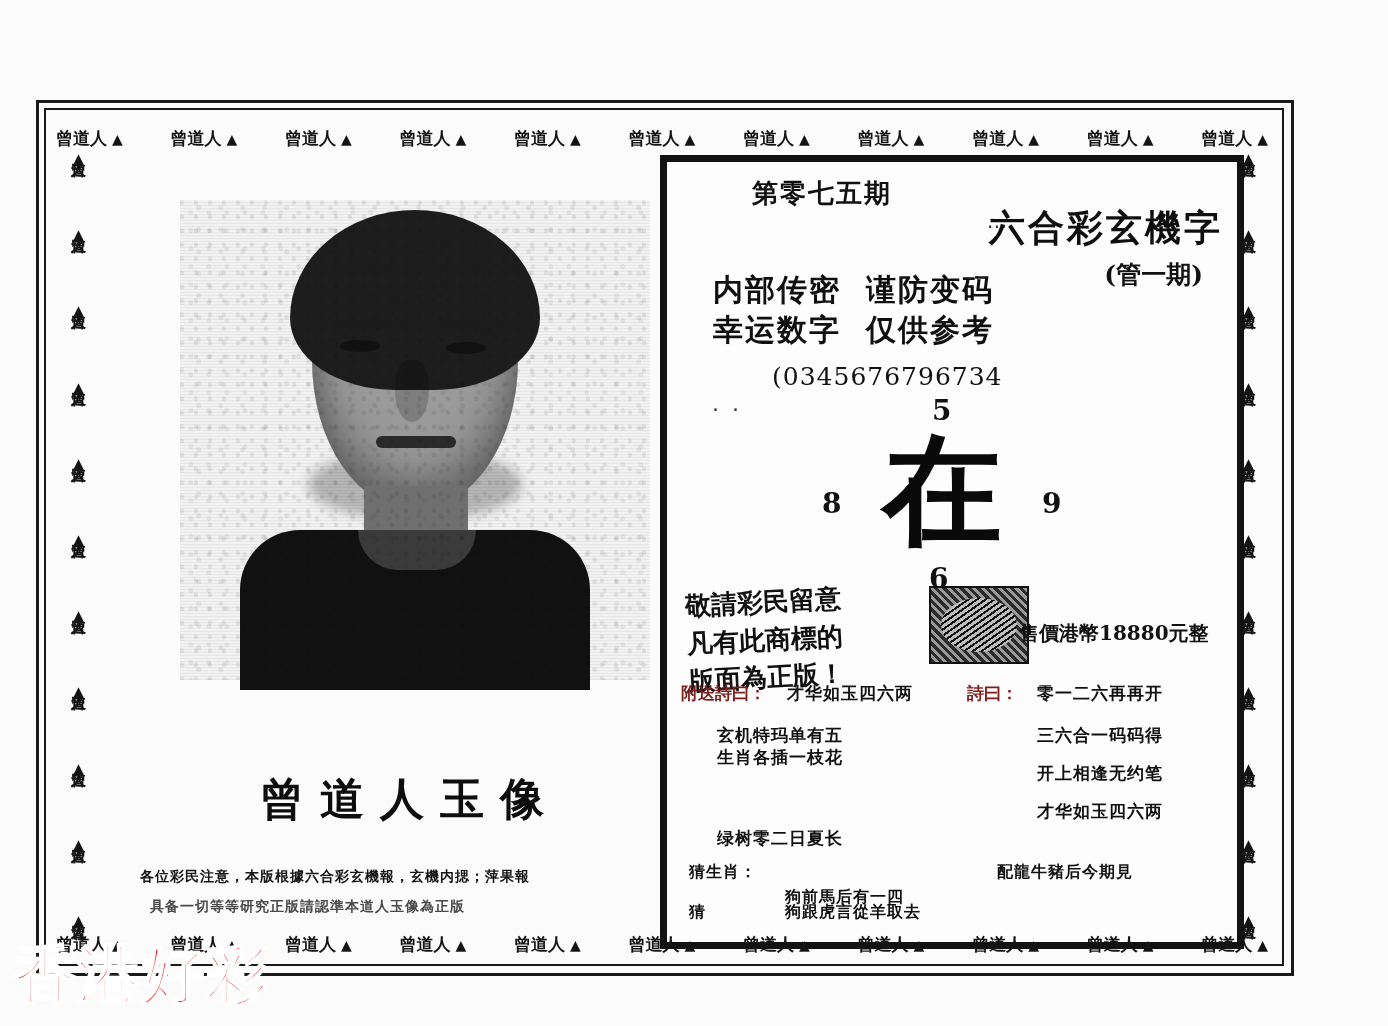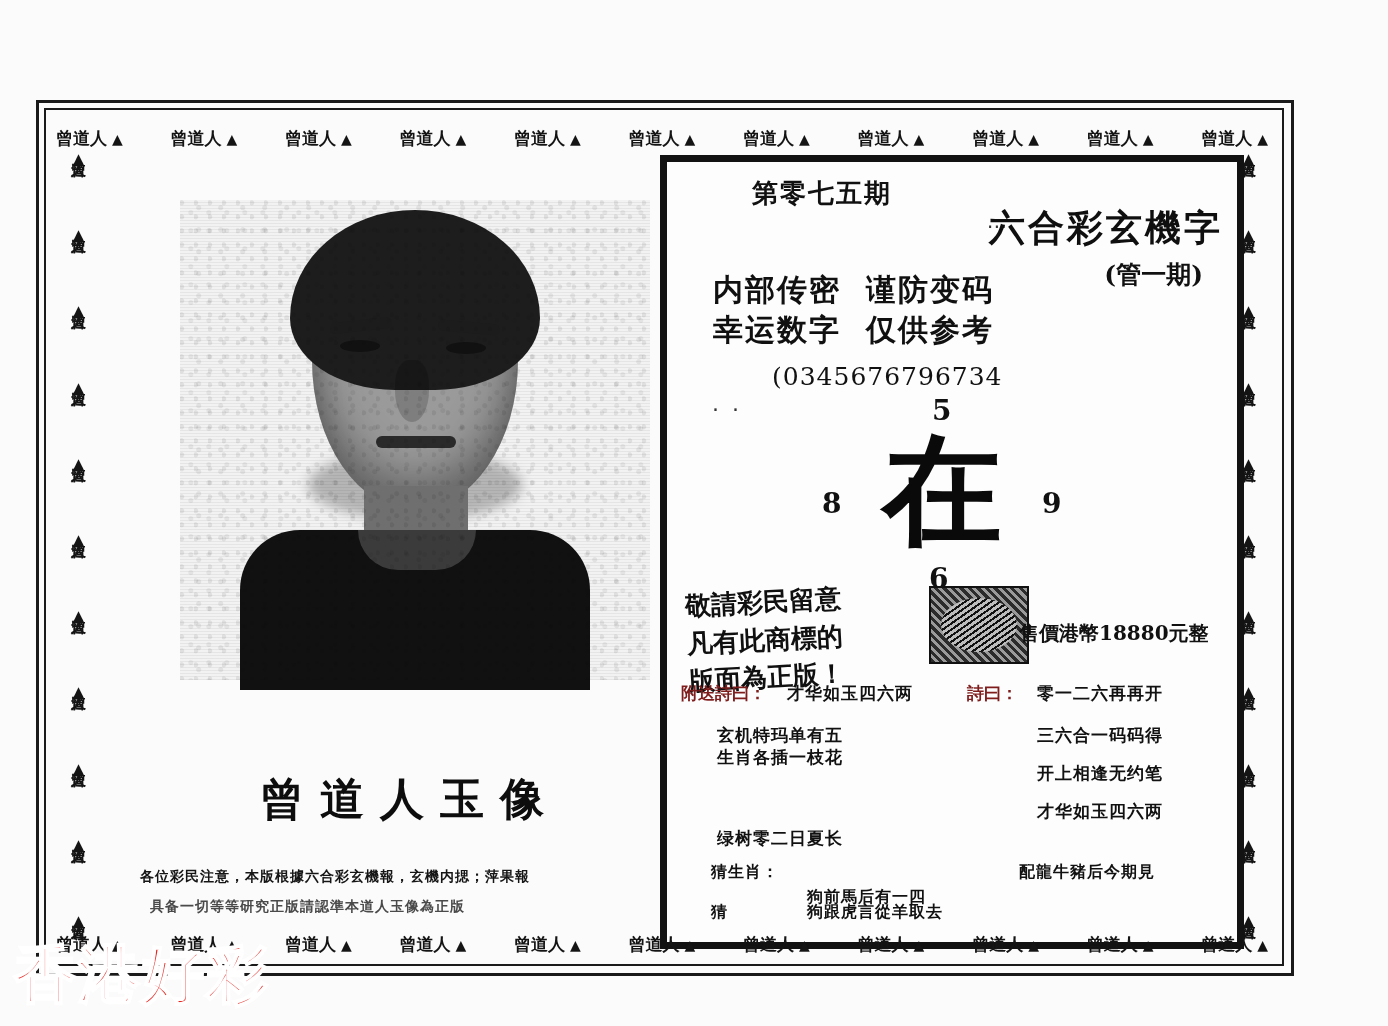--- a/index.html
+++ b/index.html
@@ -83,21 +83,21 @@
      font-family:"DejaVu Serif","Liberation Serif",serif;line-height:1.45;white-space:pre;transform:rotate(-3deg);}
   .stamp{position:absolute;left:262px;top:424px;width:96px;height:74px;border:2px solid #111;
      background:repeating-linear-gradient(45deg,#2b2b2b 0 3px,#9a9a9a 3px 6px);}
   .stamp-in{position:absolute;inset:10px;border-radius:50%;background:repeating-linear-gradient(-35deg,#111 0 2px,#bdbdbd 2px 5px);}
   .price{position:absolute;left:352px;top:458px;font-size:20px;font-weight:bold;color:#111;
      font-family:"DejaVu Serif","Liberation Serif",serif;letter-spacing:0px;}
 
   .poem-label{position:absolute;font-size:17px;font-weight:bold;color:#7f1d1d;font-family:"DejaVu Serif","Liberation Serif",serif;}
   .poem-line{position:absolute;font-size:17px;font-weight:bold;color:#111;font-family:"DejaVu Serif","Liberation Serif",serif;letter-spacing:1px;}
 
-  .guess-row{position:absolute;font-size:16px;font-weight:bold;color:#111;font-family:"DejaVu Serif","Liberation Serif",serif;letter-spacing:1px;margin-left:22px;}
+  .guess-row{position:absolute;font-size:16px;font-weight:bold;color:#111;font-family:"DejaVu Serif","Liberation Serif",serif;letter-spacing:1px;}
 
   
   .overlay{position:absolute;left:14px;top:930px;width:880px;height:90px;display:flex;align-items:center;}
   .ov-cn{font-size:62px;font-weight:bold;color:#e8251f;-webkit-text-stroke:2px #ffffff;
      font-family:"DejaVu Sans","Liberation Sans",sans-serif;letter-spacing:2px;}
   .ov-num{font-size:74px;font-weight:bold;color:#e8251f;-webkit-text-stroke:2px #ffffff;
      font-family:"DejaVu Sans","Liberation Sans",sans-serif;margin-left:18px;letter-spacing:1px;}
 </style>
 </head>
 <body>

